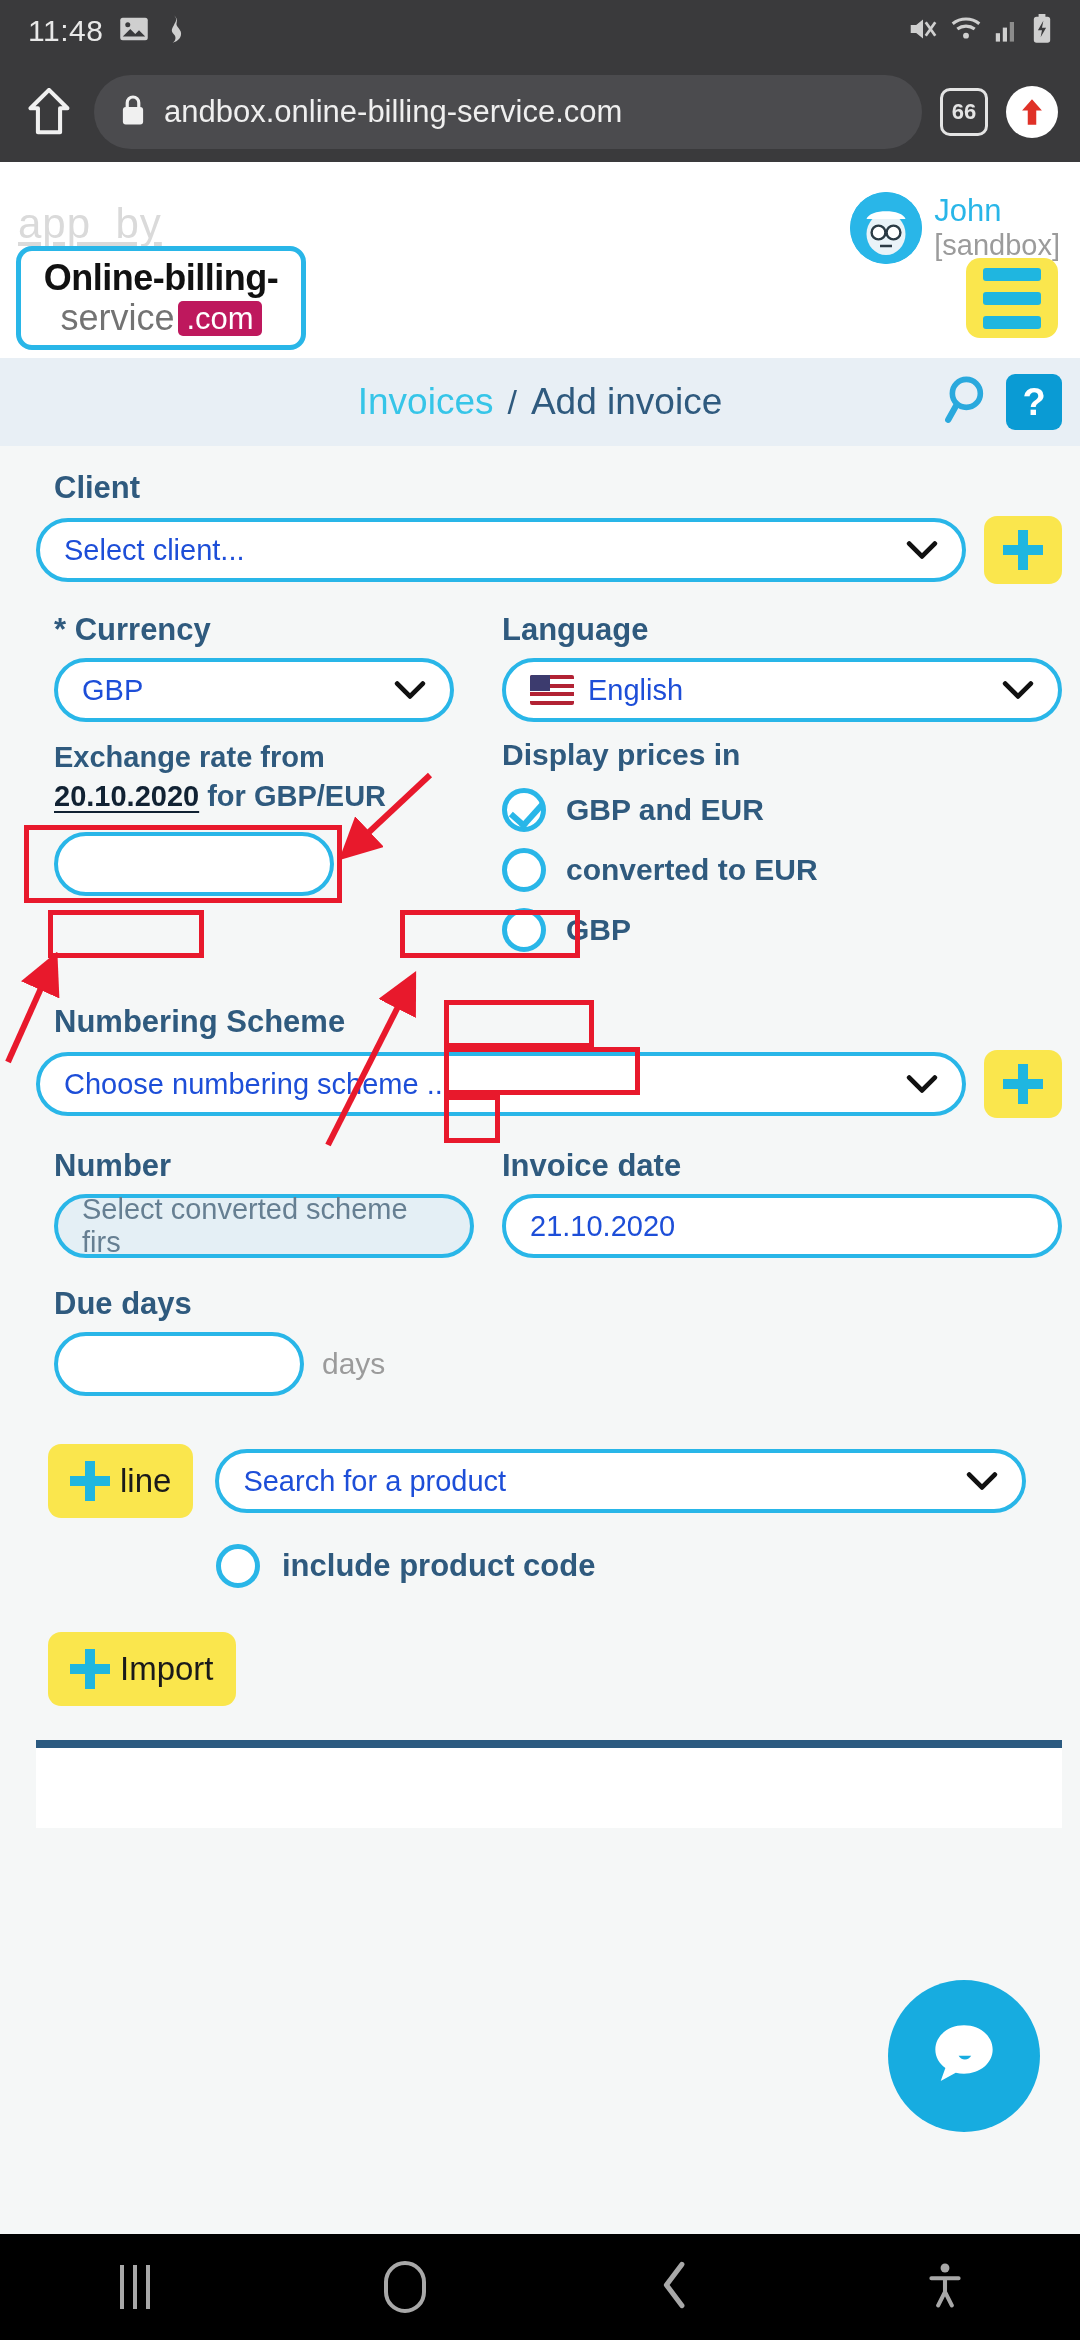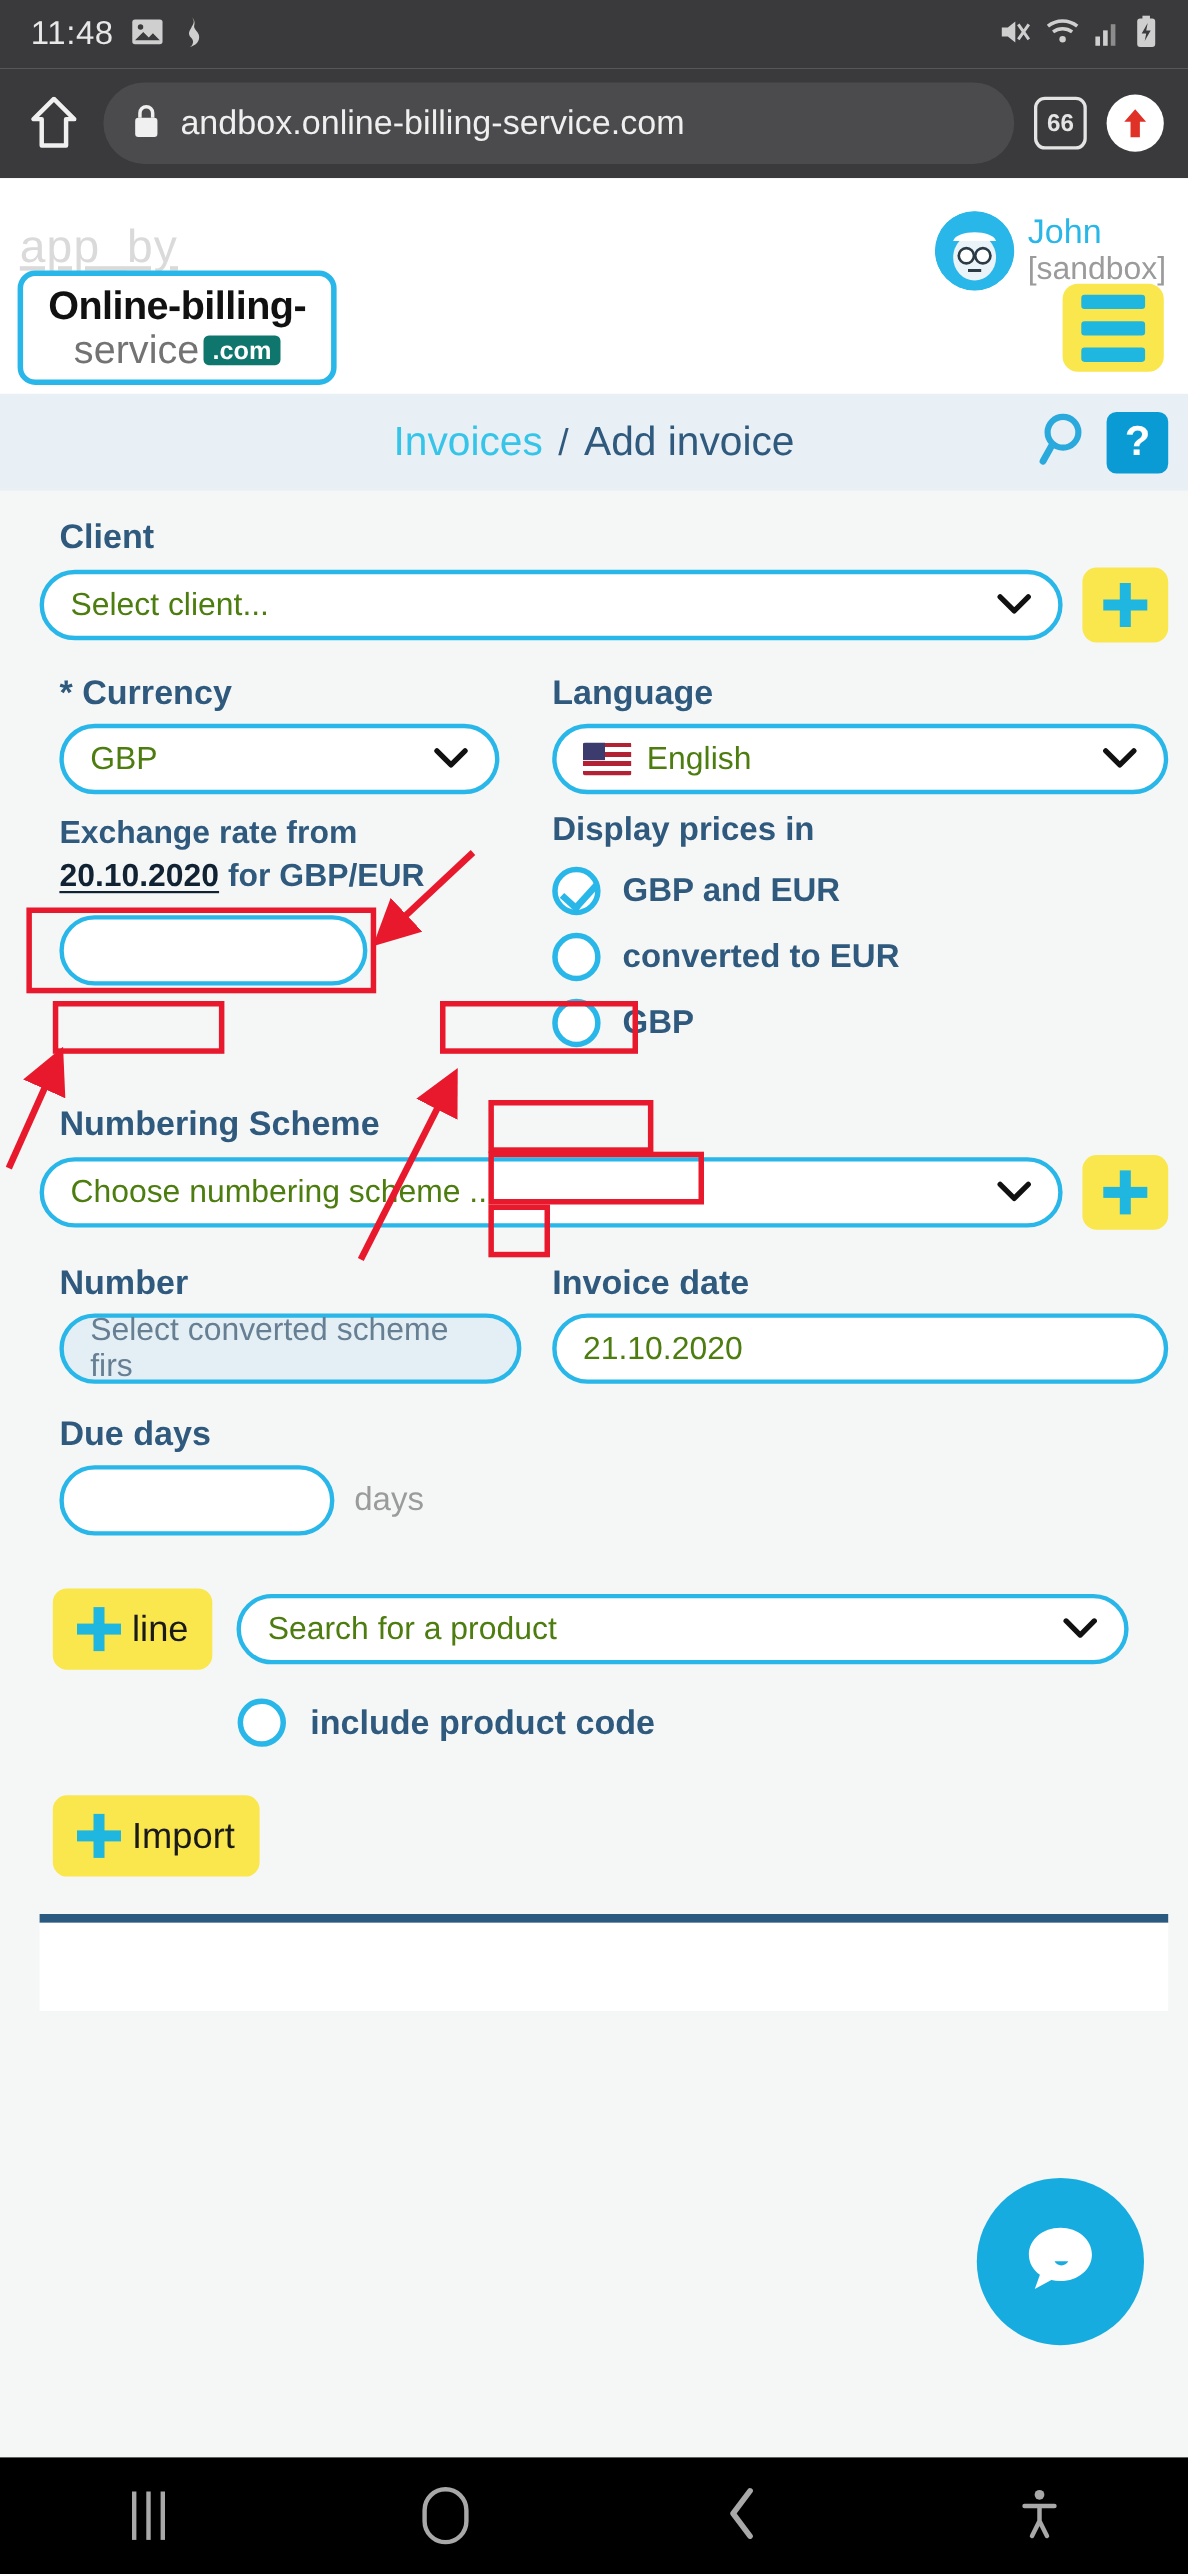--- a/index.html
+++ b/index.html
@@ -109,22 +109,22 @@
     letter-spacing: -0.5px;
     line-height: 1;
   }
   .brand-l2 {
     display: flex; align-items: center; gap: 4px;
     line-height: 1;
     margin-top: 4px;
   }
   .brand-l2 .svc { font-size: 36px; font-weight: normal; color: #737373; }
   .brand-l2 .com {
-    background: #0f766e; color: #fff;
-    font-size: 23px; font-weight: bold;
+    background: #be185d; color: #fff;
+    font-size: 31px; font-weight: normal;
     padding: 2px 8px; border-radius: 5px;
   }
   .user-block {
     position: absolute;
     right: 20px; top: 30px;
     display: flex; align-items: center; gap: 12px;
   }
   .avatar {
     width: 72px; height: 72px;
     border-radius: 50%;
@@ -191,21 +191,21 @@
 
   .pill {
     height: 64px;
     background: #fff;
     border: 4px solid #29b6e8;
     border-radius: 34px;
     display: flex;
     align-items: center;
     padding: 0 24px;
     font-size: 29px;
-    color: #4d7c0f;
+    color: #1d4ed8;
   }
   .pill .chev { margin-left: auto; }
   .pill.disabled {
     background: #e4eff5;
     color: #667f92;
   }
   .yellow-plus {
     width: 78px; height: 68px;
     background: #fae64d;
     border-radius: 13px;

